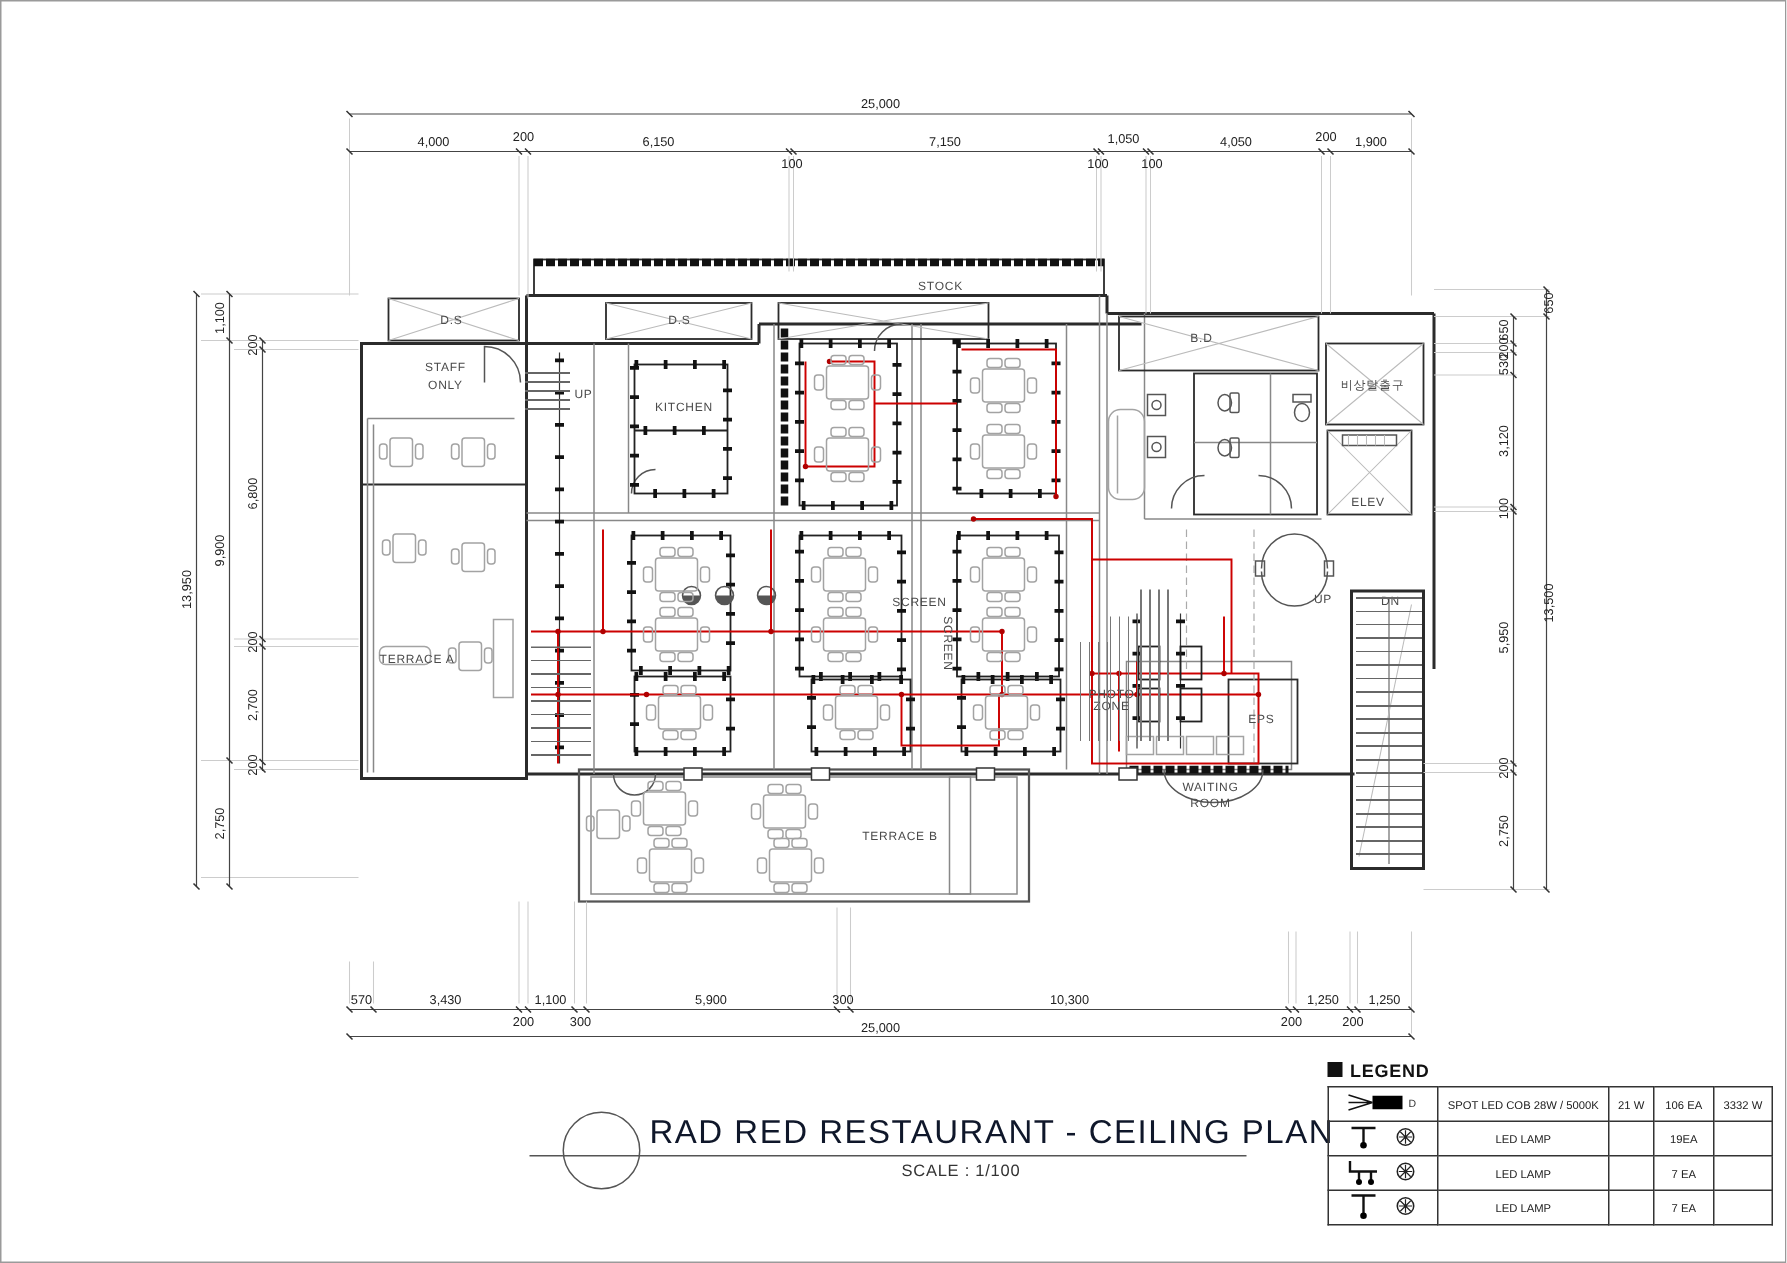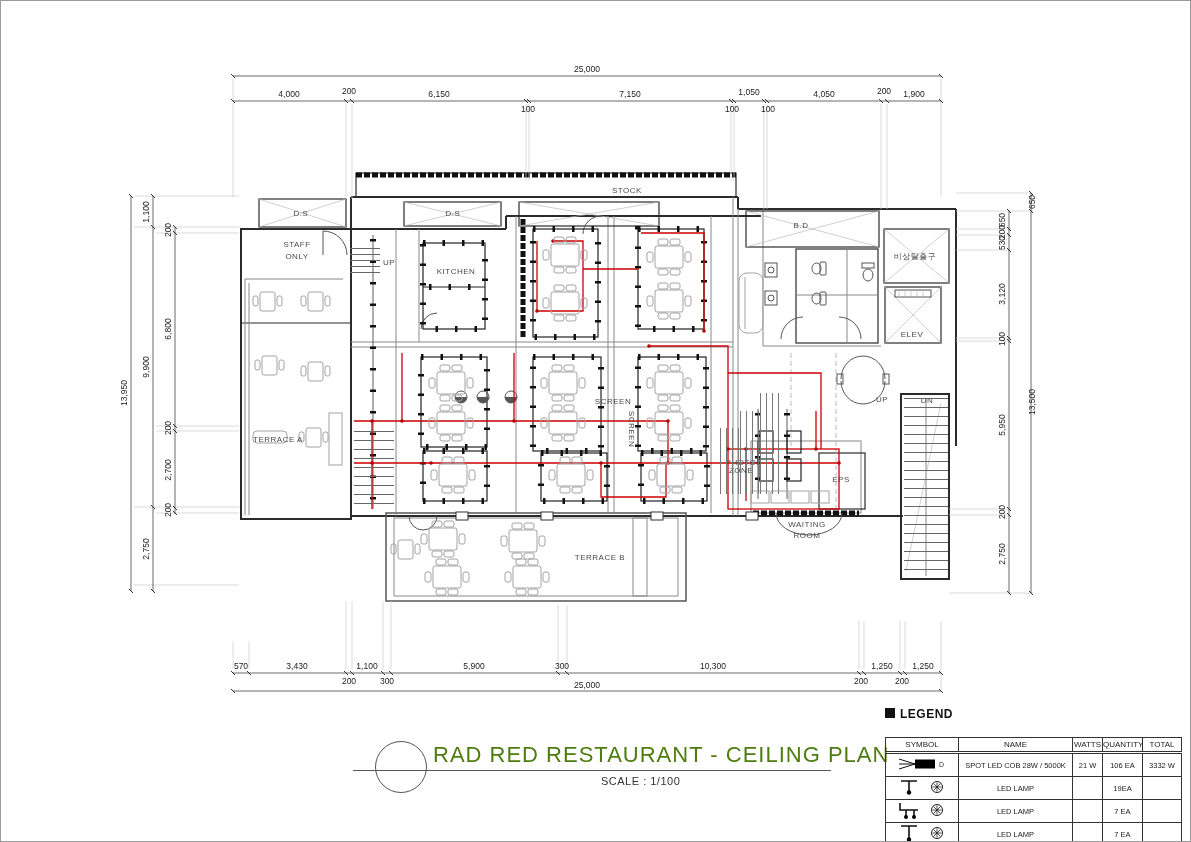--- a/index.html
+++ b/index.html
@@ -21,30 +21,30 @@
   .wire{stroke:#cc0000;stroke-width:1.3;fill:none;}
   .wdot{fill:#b00000;}
   .furn{stroke:#a3a3a3;stroke-width:1;fill:none;}
   .fix{stroke:#555;stroke-width:1;fill:none;}
   .dash{stroke:#aaa;stroke-width:.8;fill:none;stroke-dasharray:5 3;}
   .hatchwall{stroke:#111;stroke-width:5;fill:none;stroke-dasharray:6 2;}
   .treads{position:absolute;background:repeating-linear-gradient(to bottom,#666 0 1px,transparent 1px 9px);}
   .stripes{position:absolute;background:repeating-linear-gradient(to right,#777 0 1px,transparent 1px 6px);}
   
   #legend{position:absolute;left:884px;top:706px;width:298px;}
-  #legend .head{font-size:12px;font-weight:bold;color:#111;margin-bottom:16px;letter-spacing:.5px;}
+  #legend .head{font-size:12px;font-weight:bold;color:#111;margin-bottom:3px;letter-spacing:.5px;}
   #legend .head .sq{display:inline-block;width:10px;height:10px;background:#111;margin-right:5px;}
   #legend table{border-collapse:collapse;table-layout:fixed;width:296px;}
   #legend th,#legend td{border:1px solid #333;font-size:7.5px;color:#222;text-align:center;padding:0;height:22px;overflow:hidden;}
   #legend th{height:13px;font-weight:normal;font-size:8px;}
   #legend tr.hdr th{border-bottom:3px double #333;}
   
   #tb-circle{position:absolute;left:374px;top:740px;width:50px;height:50px;border:1px solid #555;border-radius:50%;}
   #tb-line{position:absolute;left:352px;top:769px;width:478px;height:1px;background:#555;}
-  #tb-title{position:absolute;left:432px;top:741px;font-size:22px;color:#4d7c0f;letter-spacing:1px;white-space:nowrap;}
+  #tb-title{position:absolute;left:432px;top:741px;font-size:22px;color:#0f172a;letter-spacing:1px;white-space:nowrap;}
   #tb-scale{position:absolute;left:600px;top:774px;width:212px;text-align:left;font-size:11px;color:#333;letter-spacing:.5px;}
 </style>
 </head>
 <body>
 
 <div id="page">
 
 <svg width="1191" height="842" viewBox="0 0 1191 842" style="position:absolute;left:0;top:0;">
   <defs>
     <g id="t4">
@@ -382,27 +382,20 @@
   <div class="head"><span class="sq"></span><span>LEGEND</span></div>
   <table>
     <colgroup>
           <col style="width:73px">
           <col style="width:114px">
           <col style="width:30px">
           <col style="width:40px">
           <col style="width:39px">
         </colgroup>
     <tbody>
-          <tr class="hdr">
-      <th>SYMBOL</th>
-      <th>NAME</th>
-      <th>WATTS</th>
-      <th>QUANTITY</th>
-      <th>TOTAL</th>
-    </tr>
     <tr>
       <td>
         <svg width="62" height="18" viewBox="0 0 62 18">
           <path d="M8,4 L24,9 M8,9 H24 M8,14 L24,9" stroke="#111" stroke-width="1" fill="none"></path>
           <rect x="24" y="4.5" width="20" height="9" fill="#000"></rect>
           <text x="48" y="12" font-size="7" fill="#333">D</text>
         </svg>
       </td>
       <td>SPOT LED COB 28W / 5000K</td>
       <td>21 W</td>

